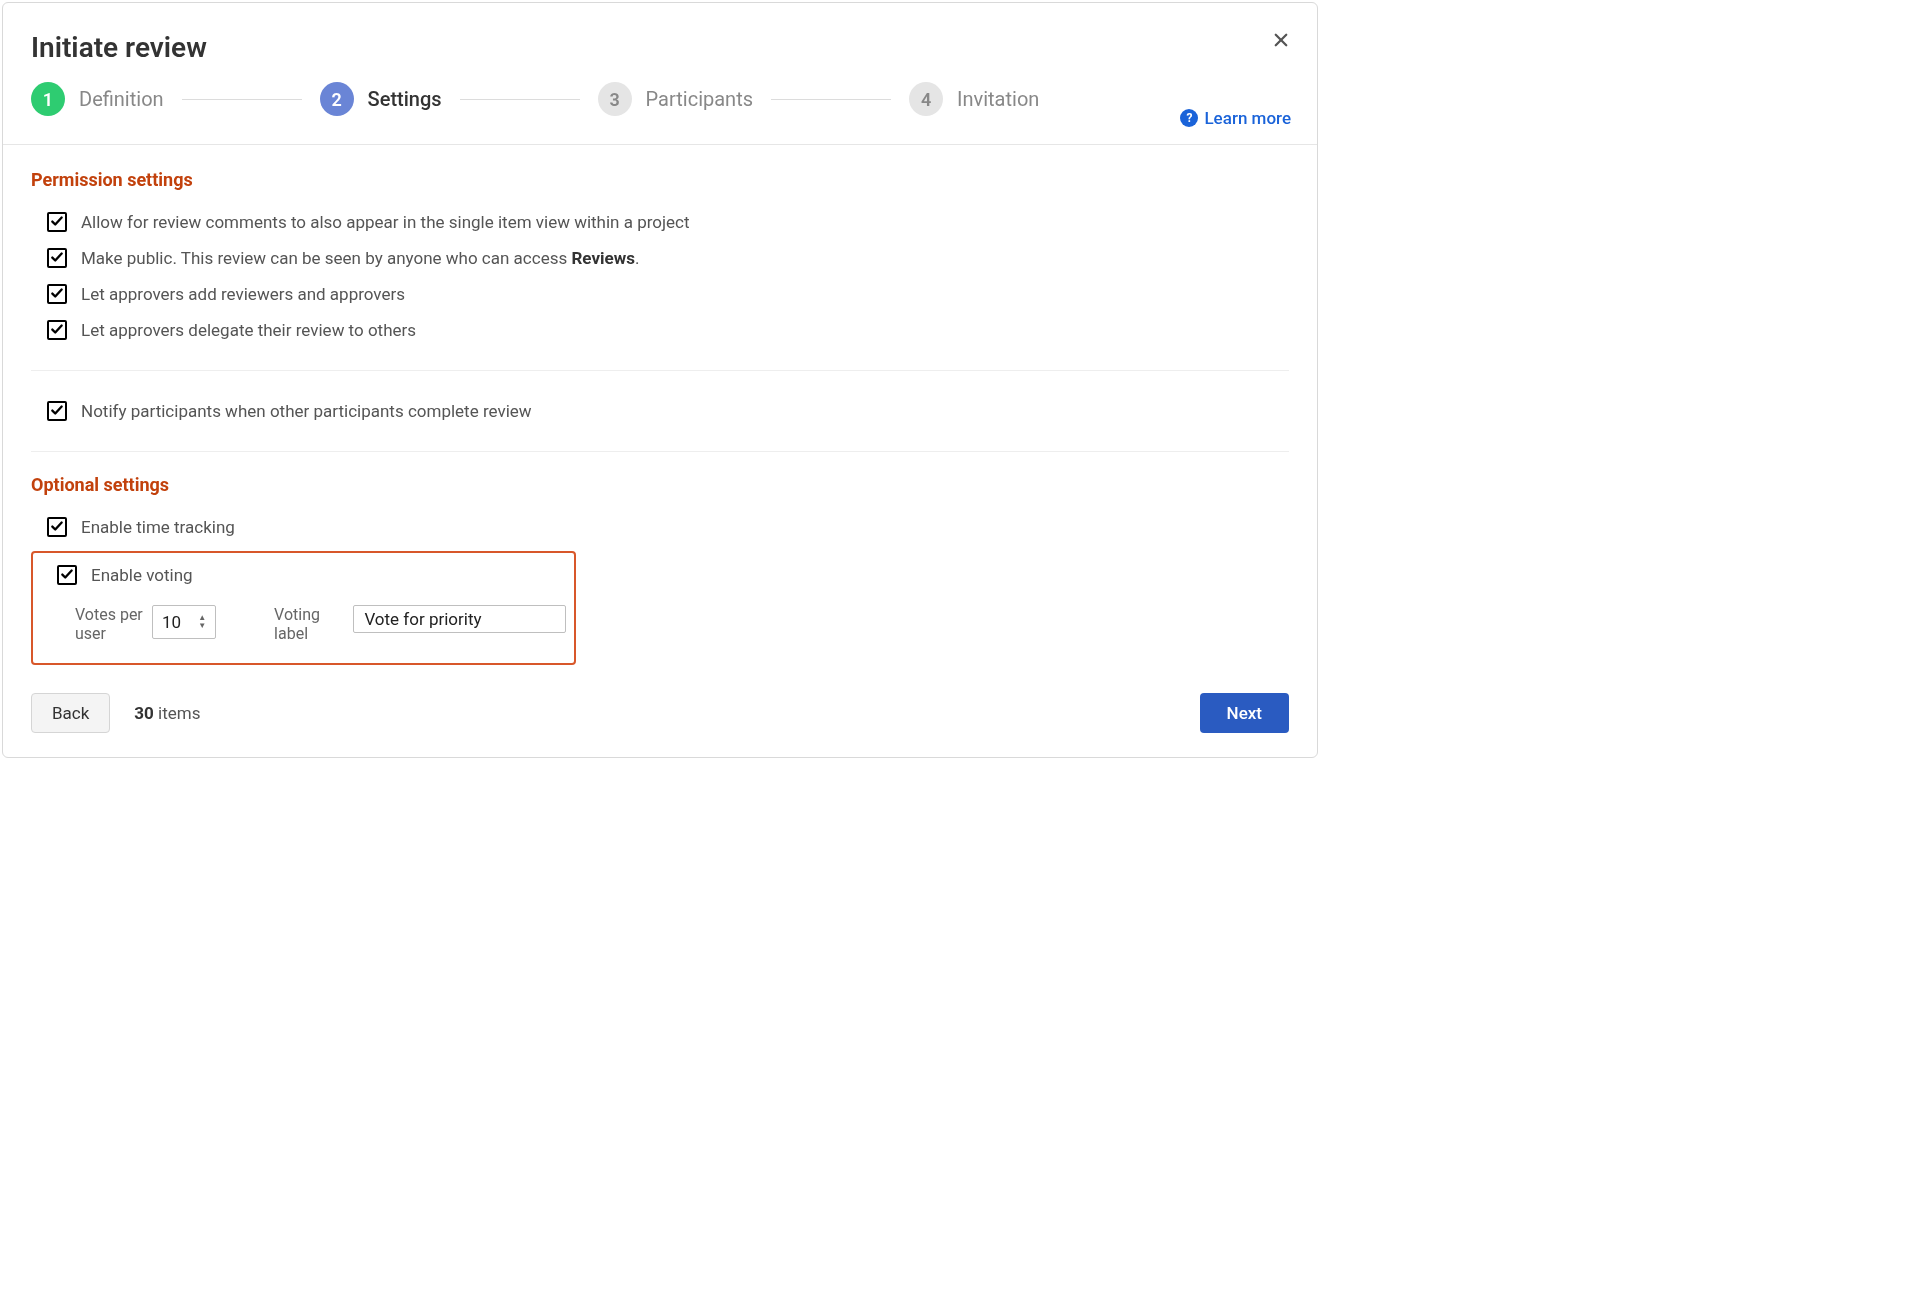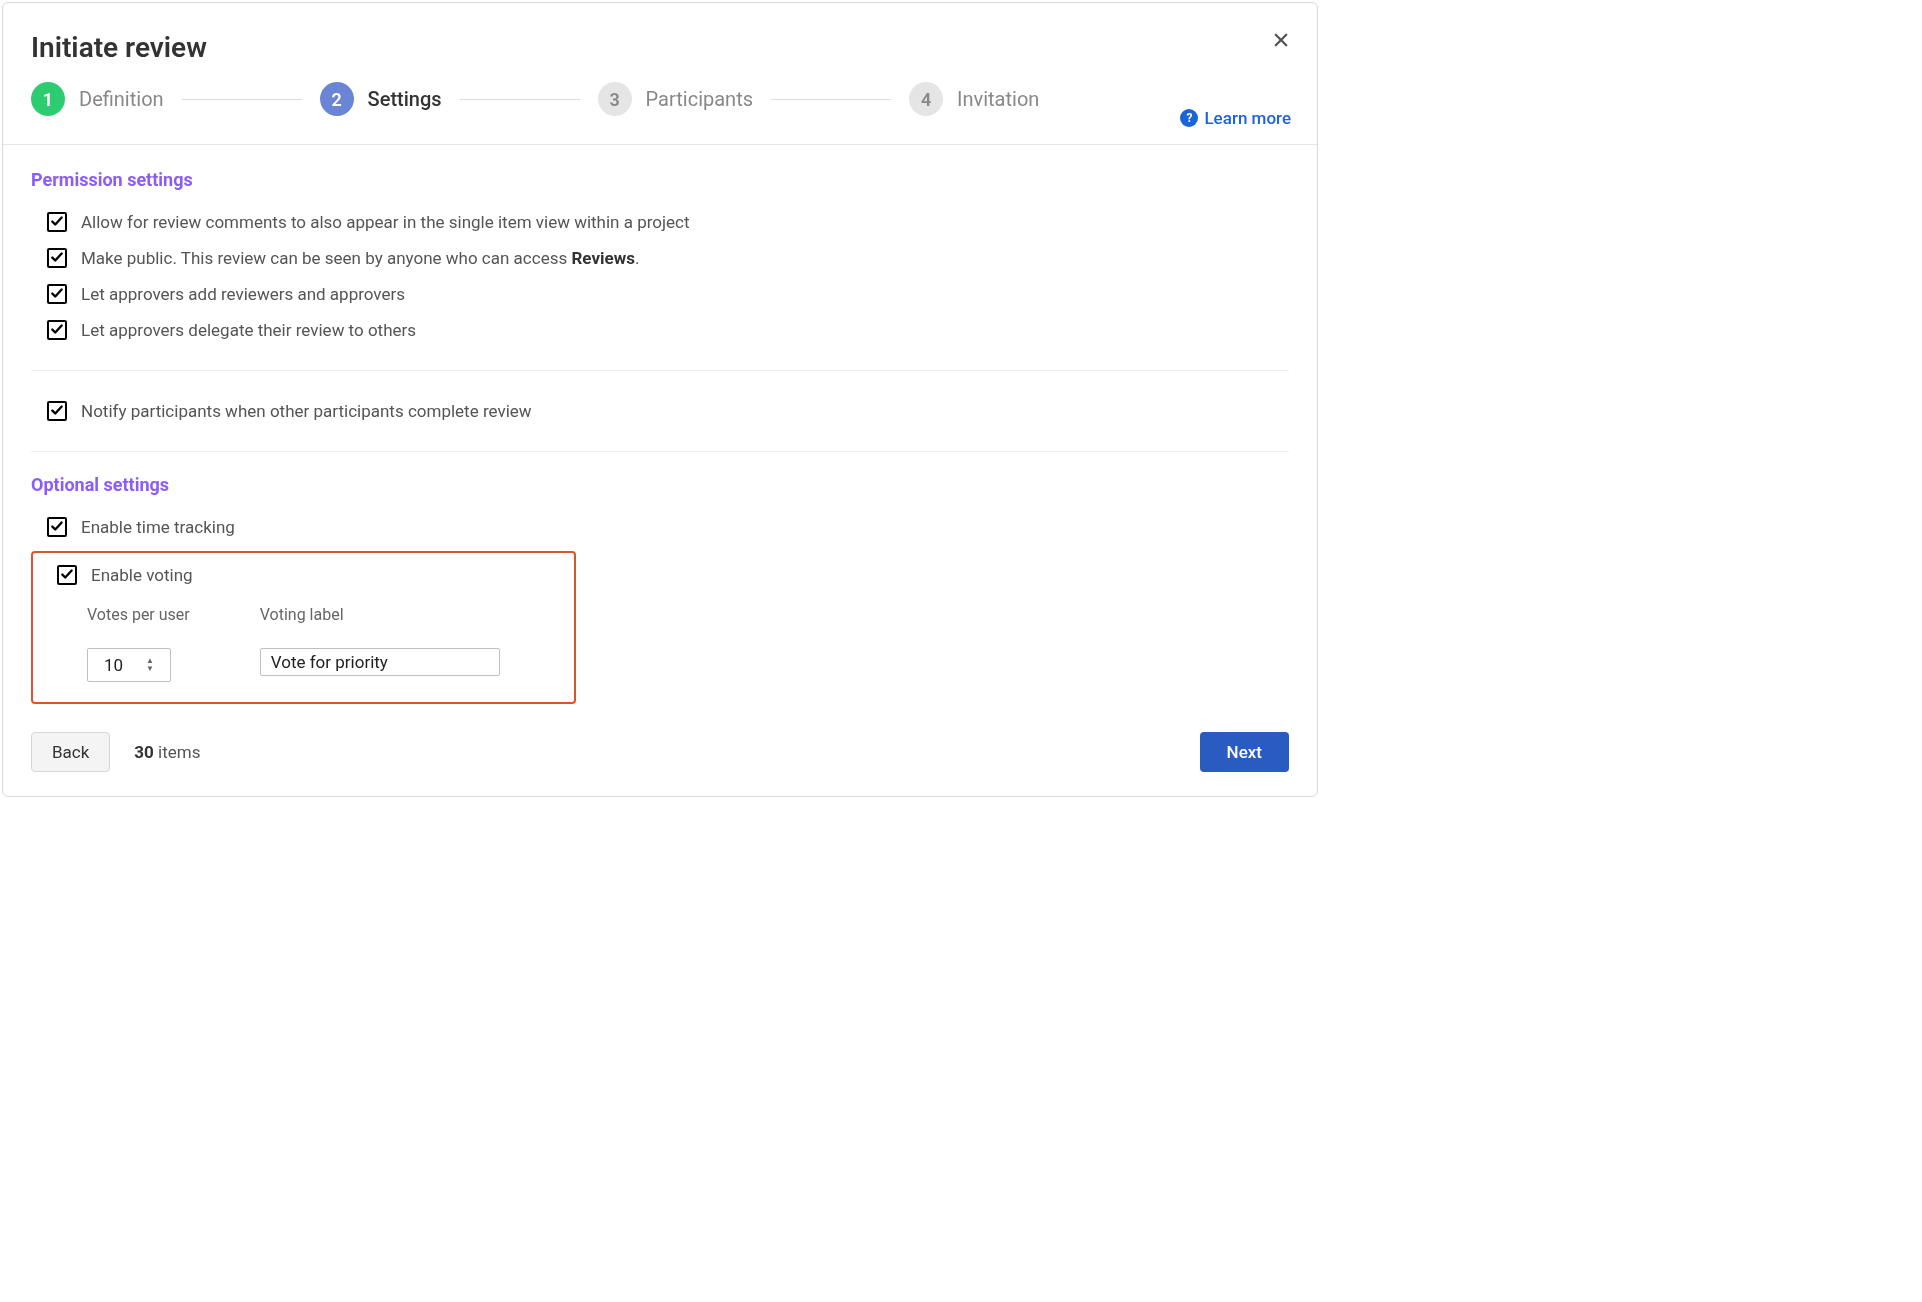--- a/index.html
+++ b/index.html
@@ -91,21 +91,21 @@
     font-weight: 700;
     display: flex; align-items: center; justify-content: center;
   }
   .divider { height: 1px; background: #e6e6e6; margin: 0; }
   .body {
     padding: 24px 28px 10px 28px;
   }
   .section-title {
     font-size: 18px;
     font-weight: 700;
-    color: #8b5cf6;
+    color: #c2410c;
     margin: 0 0 14px 0;
   }
   .check-row {
     display: flex;
     align-items: center;
     gap: 14px;
     padding: 8px 16px;
   }
   .checkbox {
     width: 20px; height: 20px;
@@ -134,34 +134,32 @@
     max-width: 545px;
   }
   .voting-fields {
     display: flex;
     gap: 58px;
     margin-top: 12px;
     padding-left: 34px;
   }
   .field-group {
     display: flex;
-    flex-direction: column;
-    gap: 24px;
-    margin-left: 12px;
+    gap: 6px;
   }
   .field-label {
     font-size: 16px;
     color: #666;
   }
   .num-input {
     width: 84px;
     height: 34px;
     border: 1px solid #bfbfbf;
     border-radius: 2px;
-    padding: 0 16px;
+    padding: 0 9px;
     font-size: 17px;
     color: #222;
     background: #fff;
     display: flex;
     align-items: center;
     justify-content: space-between;
   }
   .num-input .stepper-arrows {
     display: flex; flex-direction: column;
     font-size: 8px; line-height: 8px; color: #666;

